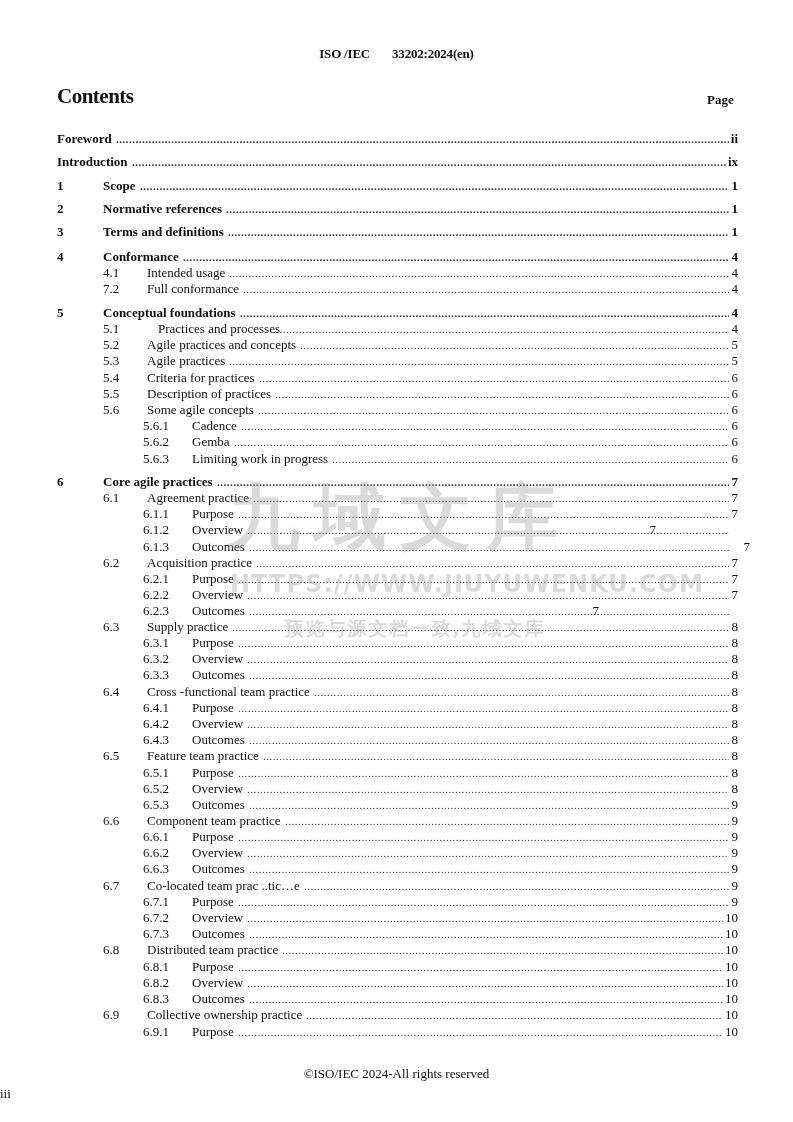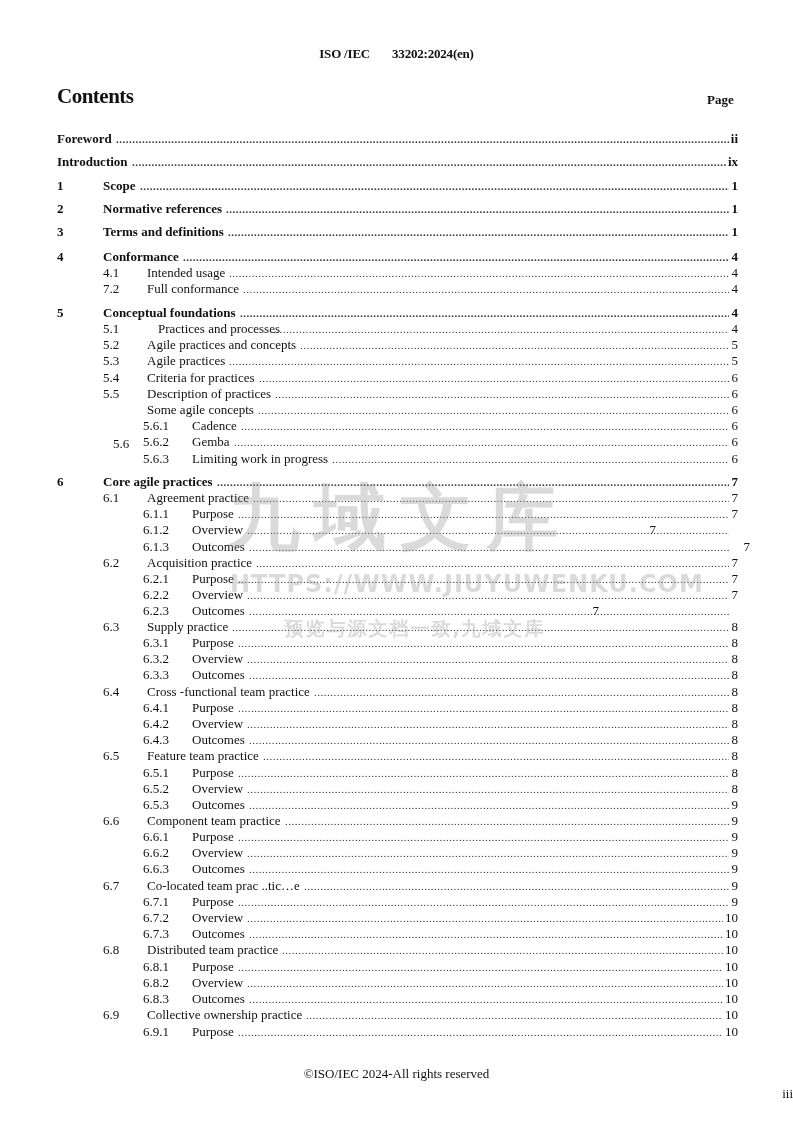--- a/index.html
+++ b/index.html
@@ -17,21 +17,21 @@
     .row .txt { position: absolute; }
     .row .dots { position: absolute; overflow: hidden; color: #333; letter-spacing: 0.5px; font-size: 11px; }
     .row .pg { position: absolute; text-align: right; }
     .bold { font-weight: bold; }
     .watermark { position: absolute; pointer-events: none; color: rgba(150,150,150,0.35); font-weight: bold;
                  font-family: "DejaVu Sans", sans-serif; text-align: center; }
     .wm1 { top: 470px; left: 200px; width: 400px; font-size: 72px; letter-spacing: 14px; }
     .wm2 { top: 570px; left: 230px; width: 360px; font-size: 24px; letter-spacing: 1px; }
     .wm3 { top: 616px; left: 235px; width: 360px; font-size: 19px; letter-spacing: 2px; }
     .footer { position: absolute; top: 1066px; left: 0; width: 793px; text-align: center; font-size: 13px; }
-    .footer2 { position: absolute; top: 1086px; left: 0; width: 793px; text-align: right; font-size: 13px; }
+    .footer2 { position: absolute; top: 1086px; left: 0; width: 793px; text-align: left; font-size: 13px; }
   </style>
 </head>
 <body>
 
 <div class="header">
   <span>ISO /IEC</span><span class="gap"></span><span>33202:2024(en)</span>
 </div>
 
 <div class="title">Contents</div>
 <div class="page-label">Page</div>
@@ -113,21 +113,21 @@
       <span class="dots" style="left: 259px; width: 470px;">............................................................................................................................................................................................................................................................................................................</span>
       <span class="pg" style="right: 55px;">6</span>
     </div>
     <div class="row" style="top: 386px; width: 793px;">
       <span class="num" style="left: 103px;">5.5</span>
       <span class="txt" style="left: 147px;">Description  of practices</span>
       <span class="dots" style="left: 275px; width: 454px;">............................................................................................................................................................................................................................................................................................................</span>
       <span class="pg" style="right: 55px;">6</span>
     </div>
     <div class="row" style="top: 402px; width: 793px;">
-      <span class="num" style="left: 113px; margin-top: 34px;">5.6</span>
+      <span class="num" style="left: 103px;">5.6</span>
       <span class="txt" style="left: 147px;">Some agile  concepts</span>
       <span class="dots" style="left: 258px; width: 471px;">............................................................................................................................................................................................................................................................................................................</span>
       <span class="pg" style="right: 55px;">6</span>
     </div>
     <div class="row" style="top: 418px; width: 793px;">
       <span class="num" style="left: 143px;">5.6.1</span>
       <span class="txt" style="left: 192px;">Cadence</span>
       <span class="dots" style="left: 241px; width: 488px;">............................................................................................................................................................................................................................................................................................................</span>
       <span class="pg" style="right: 55px;">6</span>
     </div>

